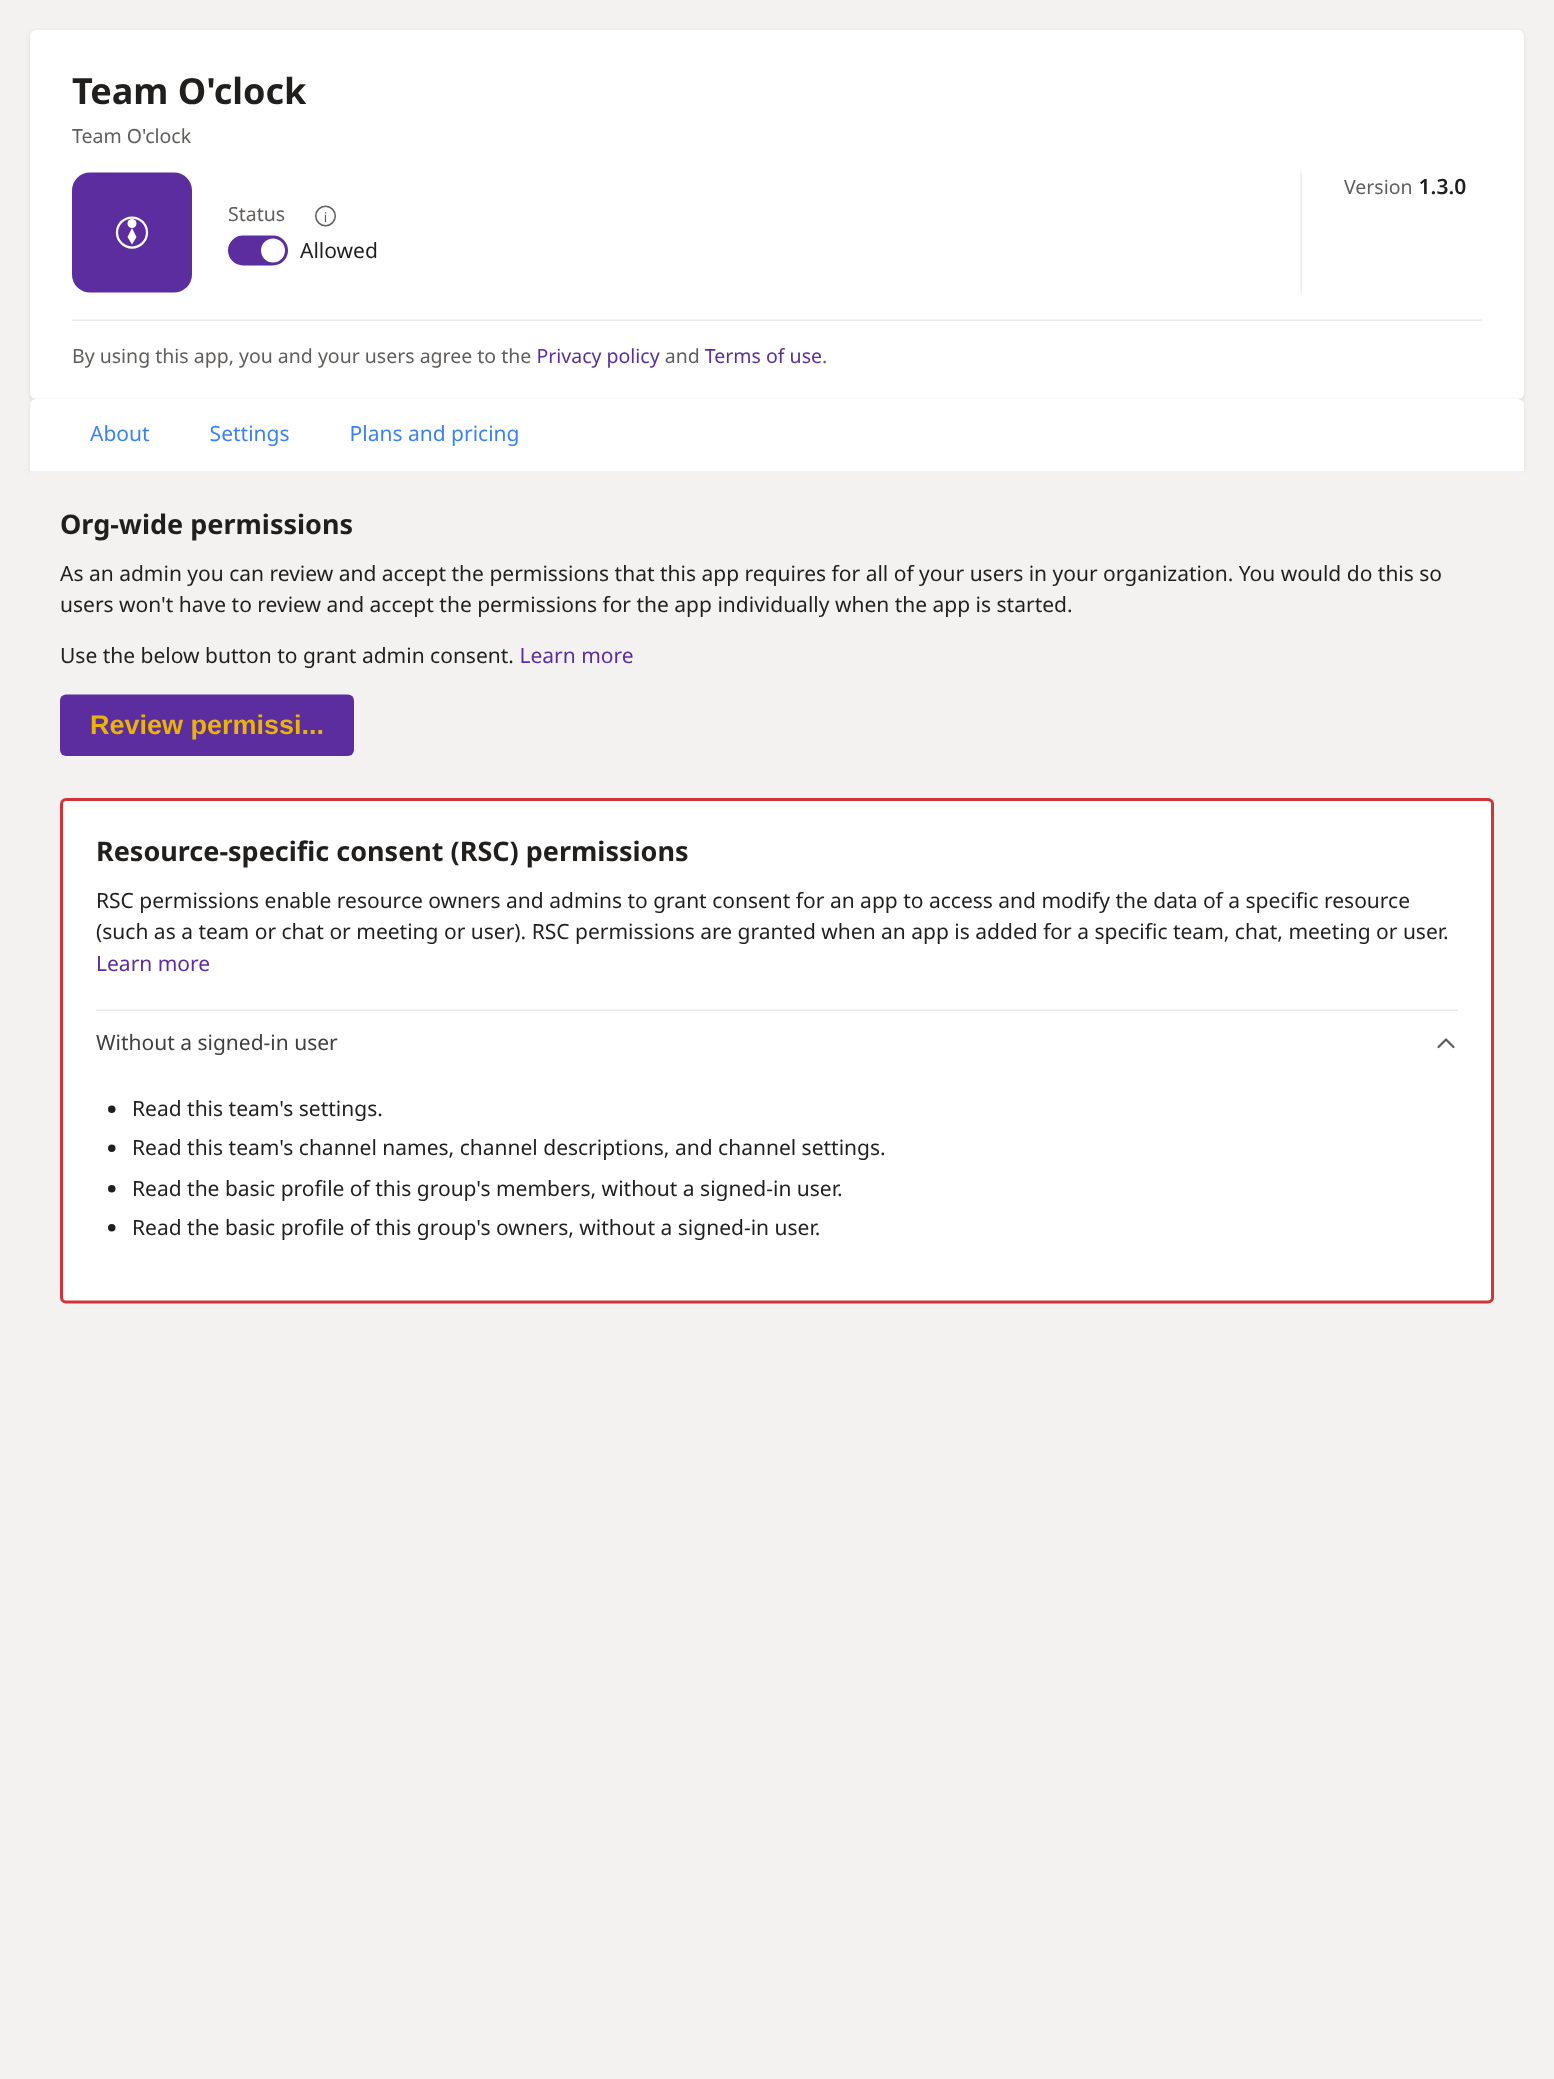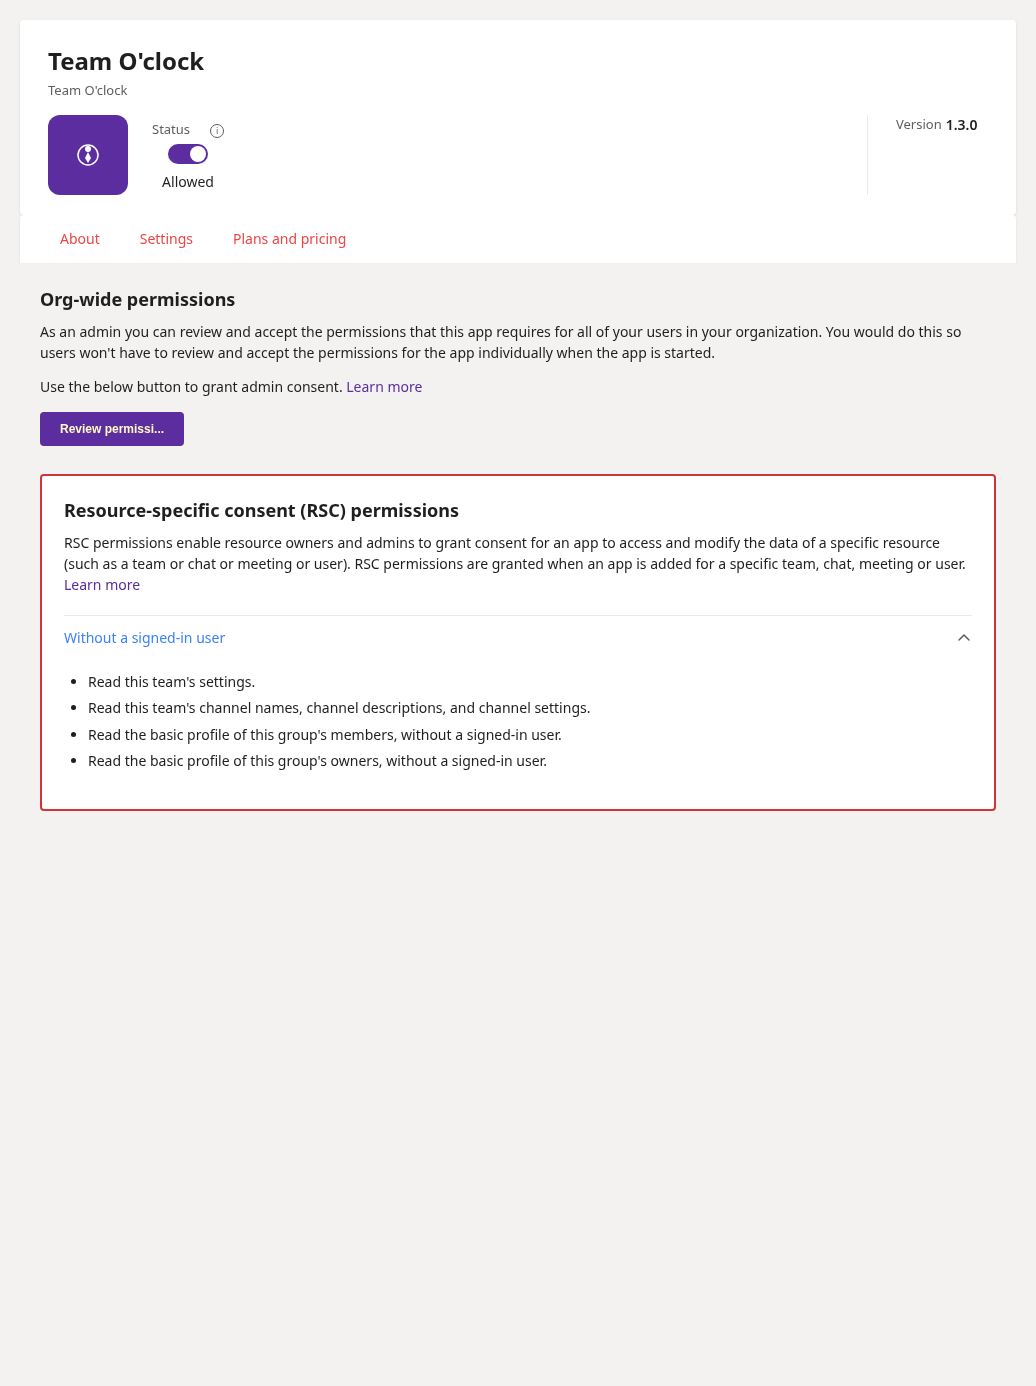--- a/index.html
+++ b/index.html
@@ -81,21 +81,20 @@
       justify-content: center;
       font-size: 9px;
       color: #605e5c;
       cursor: pointer;
       flex-shrink: 0;
     }
     .toggle-row {
       display: flex;
       align-items: center;
       gap: 8px;
-      flex-direction: column;
     }
     .toggle {
       width: 40px;
       height: 20px;
       background: #5b2d9e;
       border-radius: 10px;
       position: relative;
       cursor: pointer;
     }
     .toggle::after {
@@ -149,21 +148,21 @@
       margin-bottom: 0;
       box-shadow: 0 1px 3px rgba(0,0,0,0.08);
     }
     .tabs {
       display: flex;
       gap: 0;
     }
     .tab {
       padding: 14px 20px 12px 20px;
       font-size: 14px;
-      color: #ef4444;
+      color: #3b82f6;
       cursor: pointer;
       border-bottom: 3px solid transparent;
       white-space: nowrap;
       user-select: none;
     }
     .tab.active {
       color: #201f1e;
       font-weight: 600;
       background: #5b2d9e;
       color: #ffffff;
@@ -207,25 +206,25 @@
       font-size: 14px;
       color: #201f1e;
       margin-bottom: 16px;
     }
     .grant-hint a {
       color: #5b2d9e;
       text-decoration: none;
     }
     .review-btn {
       background: #5b2d9e;
-      color: #fef9c3;
+      color: #eab308;
       border: none;
       border-radius: 4px;
       padding: 10px 20px;
-      font-size: 12px;
+      font-size: 18px;
       font-weight: 600;
       cursor: pointer;
       margin-bottom: 28px;
     }
 
     
     .rsc-section {
       border: 2px solid #d13438;
       border-radius: 4px;
       background: #ffffff;
@@ -248,21 +247,21 @@
       text-decoration: none;
     }
     .rsc-accordion-header {
       display: flex;
       align-items: center;
       justify-content: space-between;
       padding: 12px 0;
       border-top: 1px solid #edebe9;
       cursor: pointer;
       font-size: 14px;
-      color: #3b82f6;
+      color: #404040;
     }
     .chevron-up {
       width: 16px;
       height: 16px;
       display: inline-flex;
       align-items: center;
       justify-content: center;
       color: #605e5c;
     }
     .rsc-list {
@@ -308,20 +307,23 @@
         </div>
       </div>
     </div>
 
     <div class="app-right">
       <span class="version-label">Version</span>
       <span class="version-value">1.3.0</span>
     </div>
   </div>
 
+  <div class="app-footer">
+    <span>By using this app, you and your users agree to the </span><a href="#">Privacy policy</a><span> and </span><a href="#">Terms of use</a><span>.</span>
+  </div>
 </div>
 
 <div class="tabs-container">
   <div class="tabs">
     <div class="tab">About</div>
     <div class="tab">Settings</div>
     <div class="tab">Plans and pricing</div>
   </div>
 </div>
 

